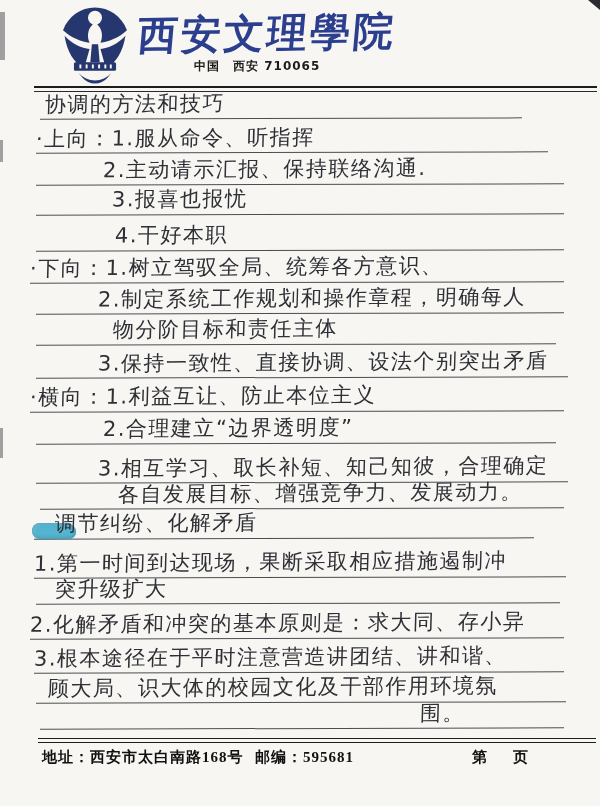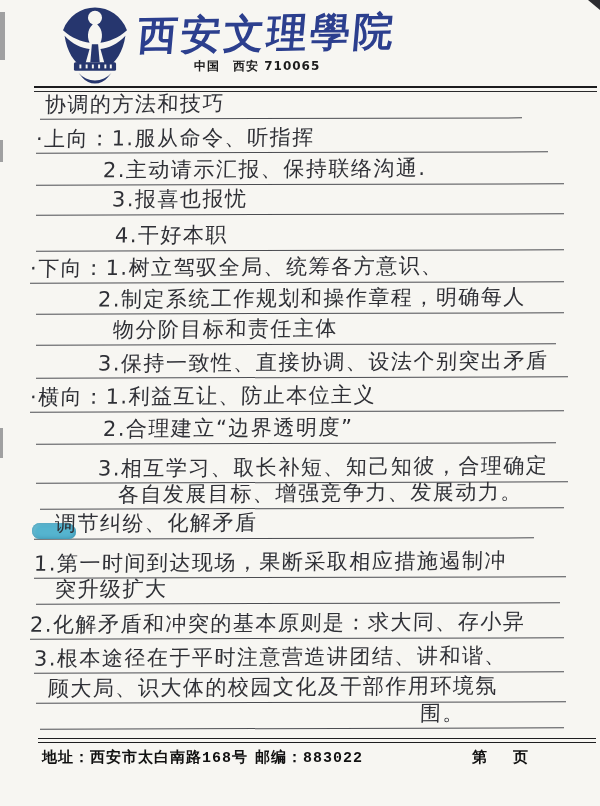--- a/index.html
+++ b/index.html
@@ -52,21 +52,21 @@
     box-shadow:inset 0 0 4px #2a7f9e, inset 2px 1px 3px #7fd0e4;
     opacity:.95;
   }
   
   .footer-rule {
     position:absolute; left:38px; top:738px; width:558px; height:2.5px;
     border-top:1.6px solid #1e1e20; border-bottom:1.2px solid #1e1e20;
   }
   .foot-text {
     position:absolute; top:748px;
-    font-family:Liberation Mono, monospace;
+    font-family:Liberation Serif, serif;
     font-size:15px; font-weight:bold; color:#111; letter-spacing:1px;
     white-space:nowrap;
   }
   
   .smudge { position:absolute; background:#5a5a5e; opacity:.55; }
   .corner-mark {
     position:absolute; right:0; top:0; width:12px; height:10px;
     background:#2c2c30; clip-path:polygon(100% 0,0 0,100% 100%);
   }
 </style>
@@ -145,17 +145,17 @@
   <div class="hw" style="left:55px;top:510px;">调节纠纷、化解矛盾</div>
   <div class="hw" style="left:34px;top:549px;">1.第一时间到达现场，果断采取相应措施遏制冲</div>
   <div class="hw" style="left:55px;top:576px;">突升级扩大</div>
   <div class="hw" style="left:30px;top:610px;">2.化解矛盾和冲突的基本原则是：求大同、存小异</div>
   <div class="hw" style="left:34px;top:644px;">3.根本途径在于平时注意营造讲团结、讲和谐、</div>
   <div class="hw" style="left:48px;top:674px;">顾大局、识大体的校园文化及干部作用环境氛</div>
   <div class="hw" style="left:420px;top:700px;">围。</div>
 
   <div class="footer-rule"></div>
   <div class="foot-text" style="left:42px;">地址：西安市太白南路168号</div>
-  <div class="foot-text" style="left:255px;">邮编：883022</div>
+  <div class="foot-text" style="left:255px;">邮编：595681</div>
   <div class="foot-text" style="left:472px;">第</div>
   <div class="foot-text" style="left:513px;">页</div>
 
 </div>
 
 </body></html>

